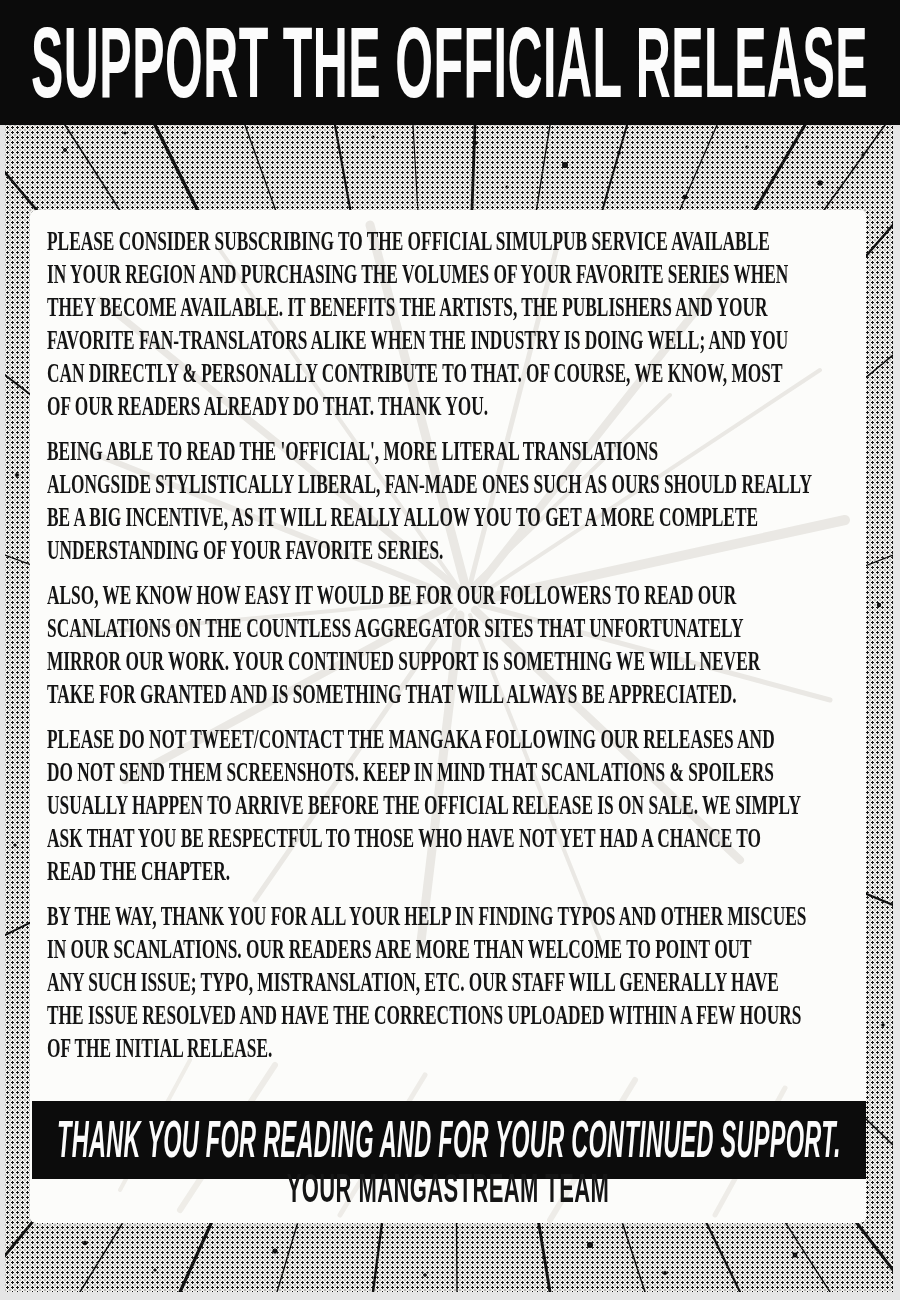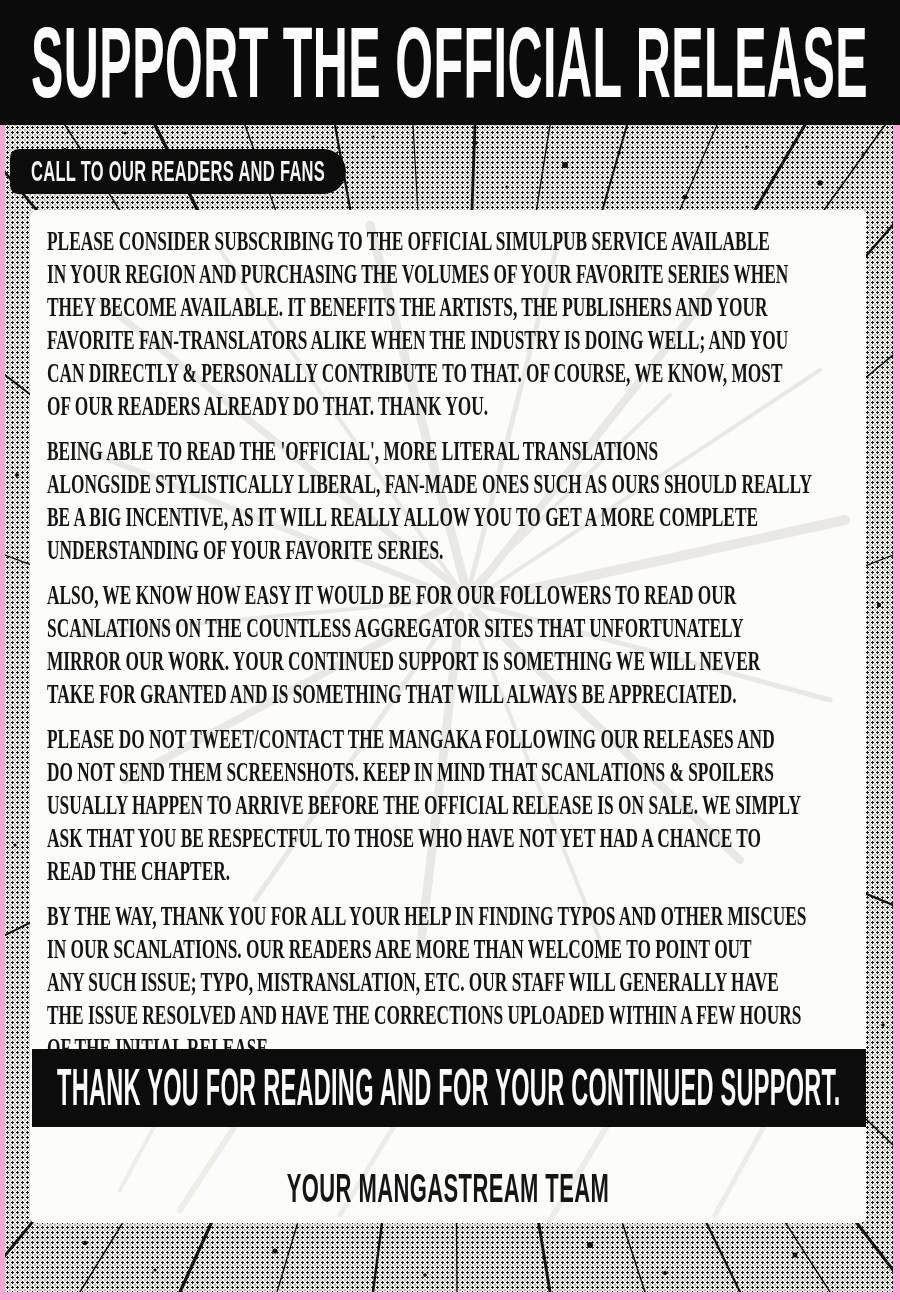--- a/index.html
+++ b/index.html
@@ -1,18 +1,18 @@
 <!DOCTYPE html>
 <html><head>
 <meta charset="utf-8">
 <style>
   html,body { margin:0; padding:0; background:#444; }
   .page {
     position:relative; width:900px; height:1300px; margin:0 auto;
-    background:#f9a8d4; overflow:hidden;
+    background:#e5e5e5; overflow:hidden;
     font-family:"Liberation Sans", sans-serif;
   }
   
   .bg {
     position:absolute; left:5px; right:7px; top:125px; bottom:8px;
     background-color:#f6f5f2;
     background-image:
       radial-gradient(#161616 1.05px, transparent 1.4px),
       radial-gradient(rgba(25,25,25,0.5) 0.85px, transparent 1.2px);
     background-size:5px 5px, 5px 5px;
@@ -52,22 +52,22 @@
   .content-box > svg { position:absolute; inset:0; }
   .paras { position:relative; padding:14px 10px 0 17px;font-family:Liberation Serif, serif; }
   .para {
     margin:0 0 12px 0; color:#141414; font-weight:bold; font-size:27.5px;
     line-height:33px; white-space:pre-line; letter-spacing:0;
     transform:scaleX(0.63); transform-origin:left top; width:158%;
   }
 
   
   .thanks-bar {
-    position:absolute; top:839px; left:2px; right:0; height:78px;
-    background:#0c0c0c; display:flex; align-items:center; justify-content:center;
+    position:absolute; top:891px; left:2px; right:0; height:78px;
+    background:#0c0c0c; display:flex; align-items:center; justify-content:center;font-style:italic;
   }
   .thanks-text {
     color:#fbfbfb; font-weight:bold; font-size:24px; white-space:nowrap;
     transform:scale(0.98, 2.15); letter-spacing:0.3px;
   }
   .team-text {
     position:absolute; top:966px; left:0; right:0; text-align:center;
     color:#151515; font-weight:bold; font-size:22px; white-space:nowrap;
     transform:scale(1, 1.82); letter-spacing:0.4px;
   }
@@ -138,23 +138,20 @@
         <circle cx="874" cy="480" r="2.2"></circle>
         <circle cx="878" cy="900" r="1.8"></circle>
       </g>
     </svg>
   </div>
 
   <header class="title-bar">
     <div class="title-text">SUPPORT THE OFFICIAL RELEASE</div>
   </header>
 
-  <div class="pill">
-    <span class="pill-text">CALL TO OUR READERS AND FANS</span>
-  </div>
 
   <main class="content-box">
     <svg viewBox="0 0 836 1013" width="836" height="1013">
       <g stroke="#e4e2dd" stroke-linecap="round" opacity="0.75">
         <line x1="430" y1="380" x2="70" y2="90" stroke-width="7"></line>
         <line x1="430" y1="380" x2="190" y2="40" stroke-width="4"></line>
         <line x1="435" y1="375" x2="340" y2="15" stroke-width="9"></line>
         <line x1="440" y1="375" x2="530" y2="25" stroke-width="5"></line>
         <line x1="445" y1="380" x2="690" y2="70" stroke-width="8"></line>
         <line x1="450" y1="385" x2="790" y2="160" stroke-width="4"></line>

